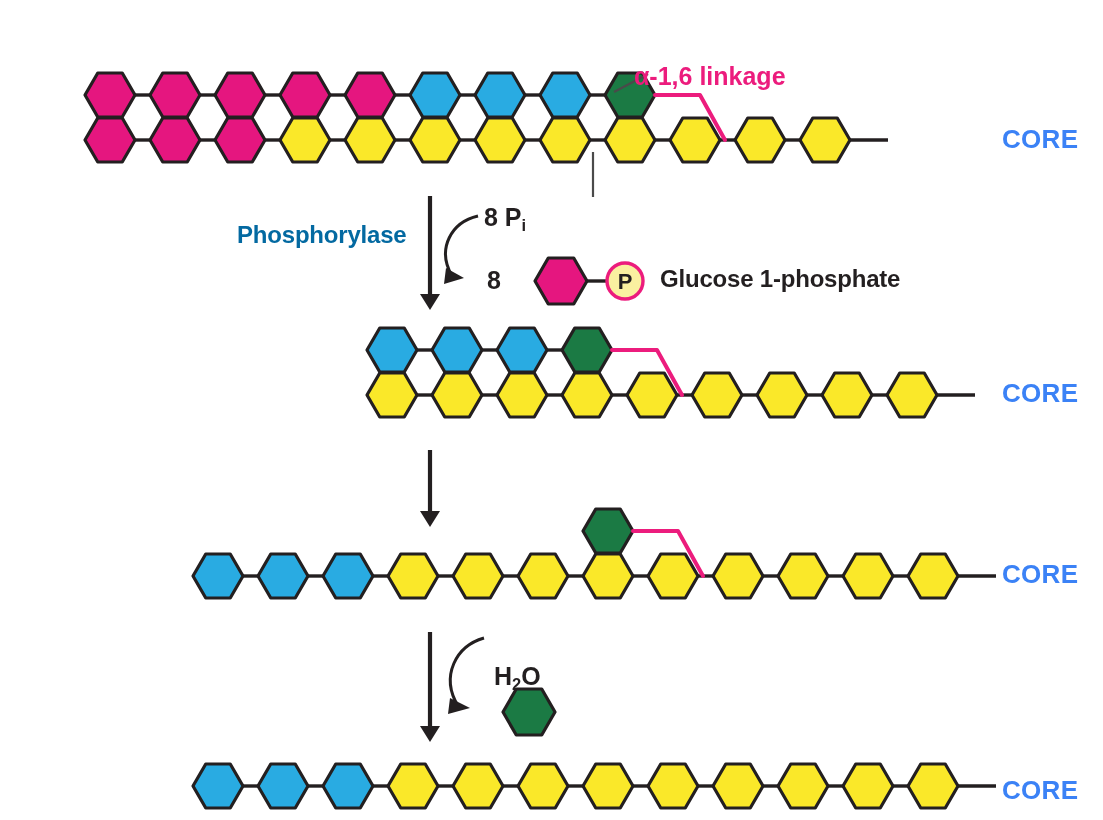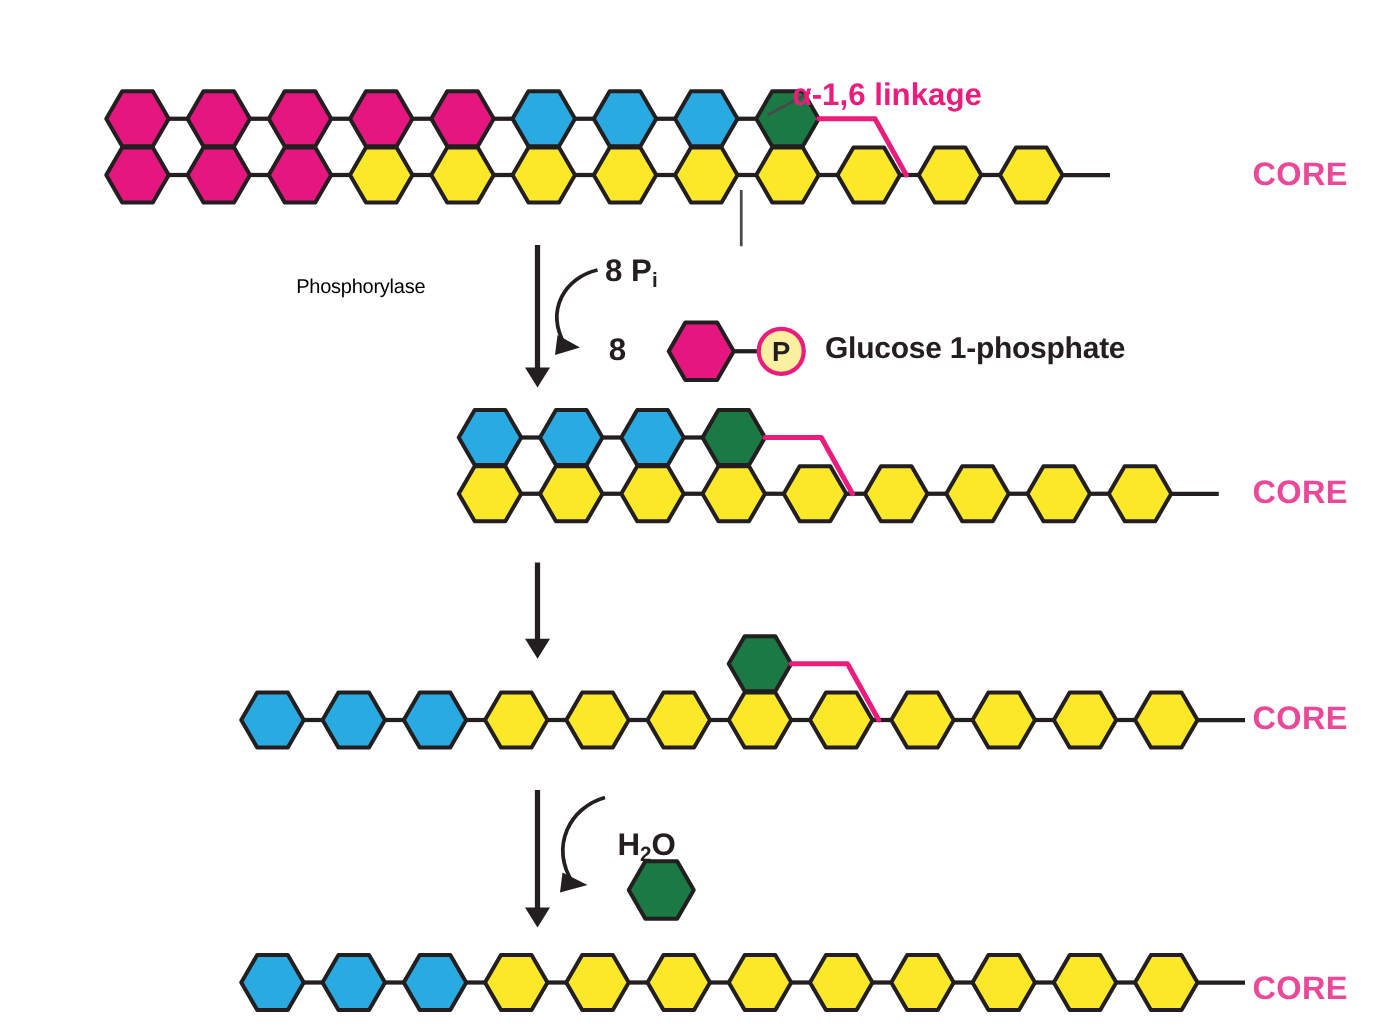--- a/index.html
+++ b/index.html
@@ -4,24 +4,24 @@
 <style>
   html,body{margin:0;padding:0;}
   body{
     width:1103px;height:820px;background:#ffffff;
     font-family:"Liberation Sans", sans-serif;
     position:relative;overflow:hidden;
   }
   #stage{position:absolute;left:0;top:0;width:1103px;height:820px;}
   svg#diagram{position:absolute;left:0;top:0;}
   .lbl{position:absolute;white-space:nowrap;}
-  .enzyme{color:#000000;font-size:16px;font-weight:400;letter-spacing:-0.2px;}
+  .enzyme{color:#0369a1;font-size:24px;font-weight:700;letter-spacing:-0.2px;}
   .linkPink{color:#EC1C7D;font-size:25px;font-weight:700;text-align:center;}
   .linkBlue{color:#29ABE2;font-size:25px;font-weight:700;}
-  .coreTxt{color:#ec4899;font-size:26px;font-weight:700;letter-spacing:0.3px;}
+  .coreTxt{color:#3b82f6;font-size:26px;font-weight:700;letter-spacing:0.3px;}
   .stoich{color:#231f20;font-size:25px;font-weight:700;}
   .g1p{color:#231f20;font-size:24px;font-weight:800;letter-spacing:-0.2px;}
   .sub{font-size:0.66em;vertical-align:-0.28em;}
 </style>
 </head>
 <body>
 
 <div id="stage">
 
   <svg id="diagram" width="1103" height="820" viewBox="0 0 1103 820">

